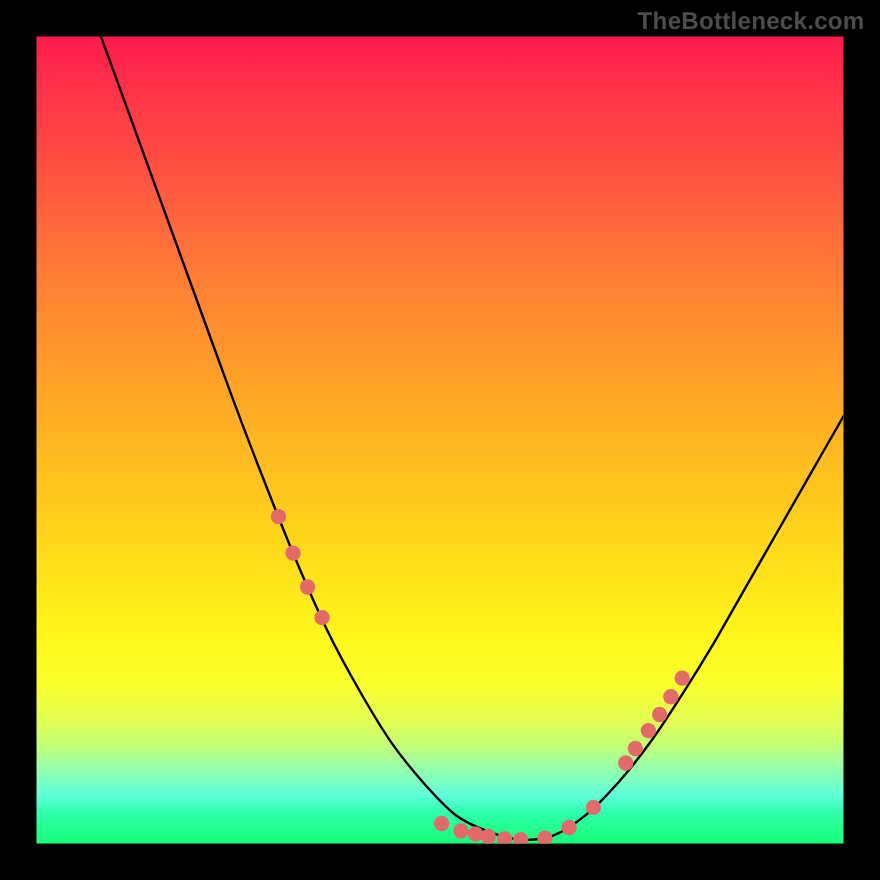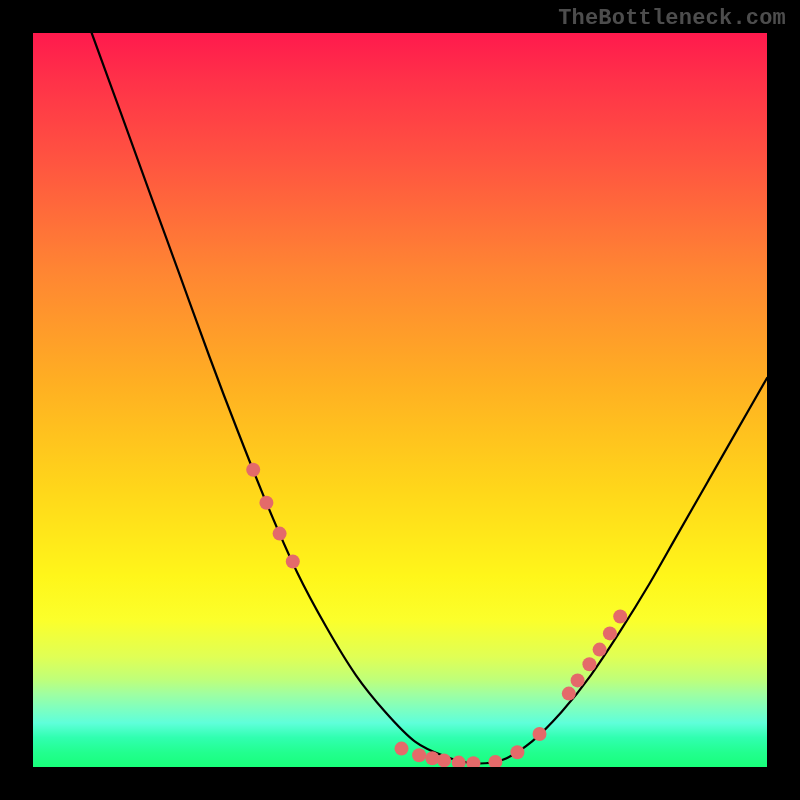--- a/index.html
+++ b/index.html
@@ -49,21 +49,21 @@
       #5fffda 94%,
       #30ffb0 96%,
       #22ff8f 98%,
       #18ff7a 100%
     );
   }
   .watermark {
     position: absolute;
     top: 6px;
     right: 14px;
-    font-family: Liberation Mono, monospace;
+    font-family: Liberation Sans, sans-serif;
     font-size: 22px;
     font-weight: 600;
     color: #4d4d4d;
     letter-spacing: 0.2px;
     user-select: none;
   }
   svg.curve {
     position: absolute;
     left: 0;
     top: 0;

